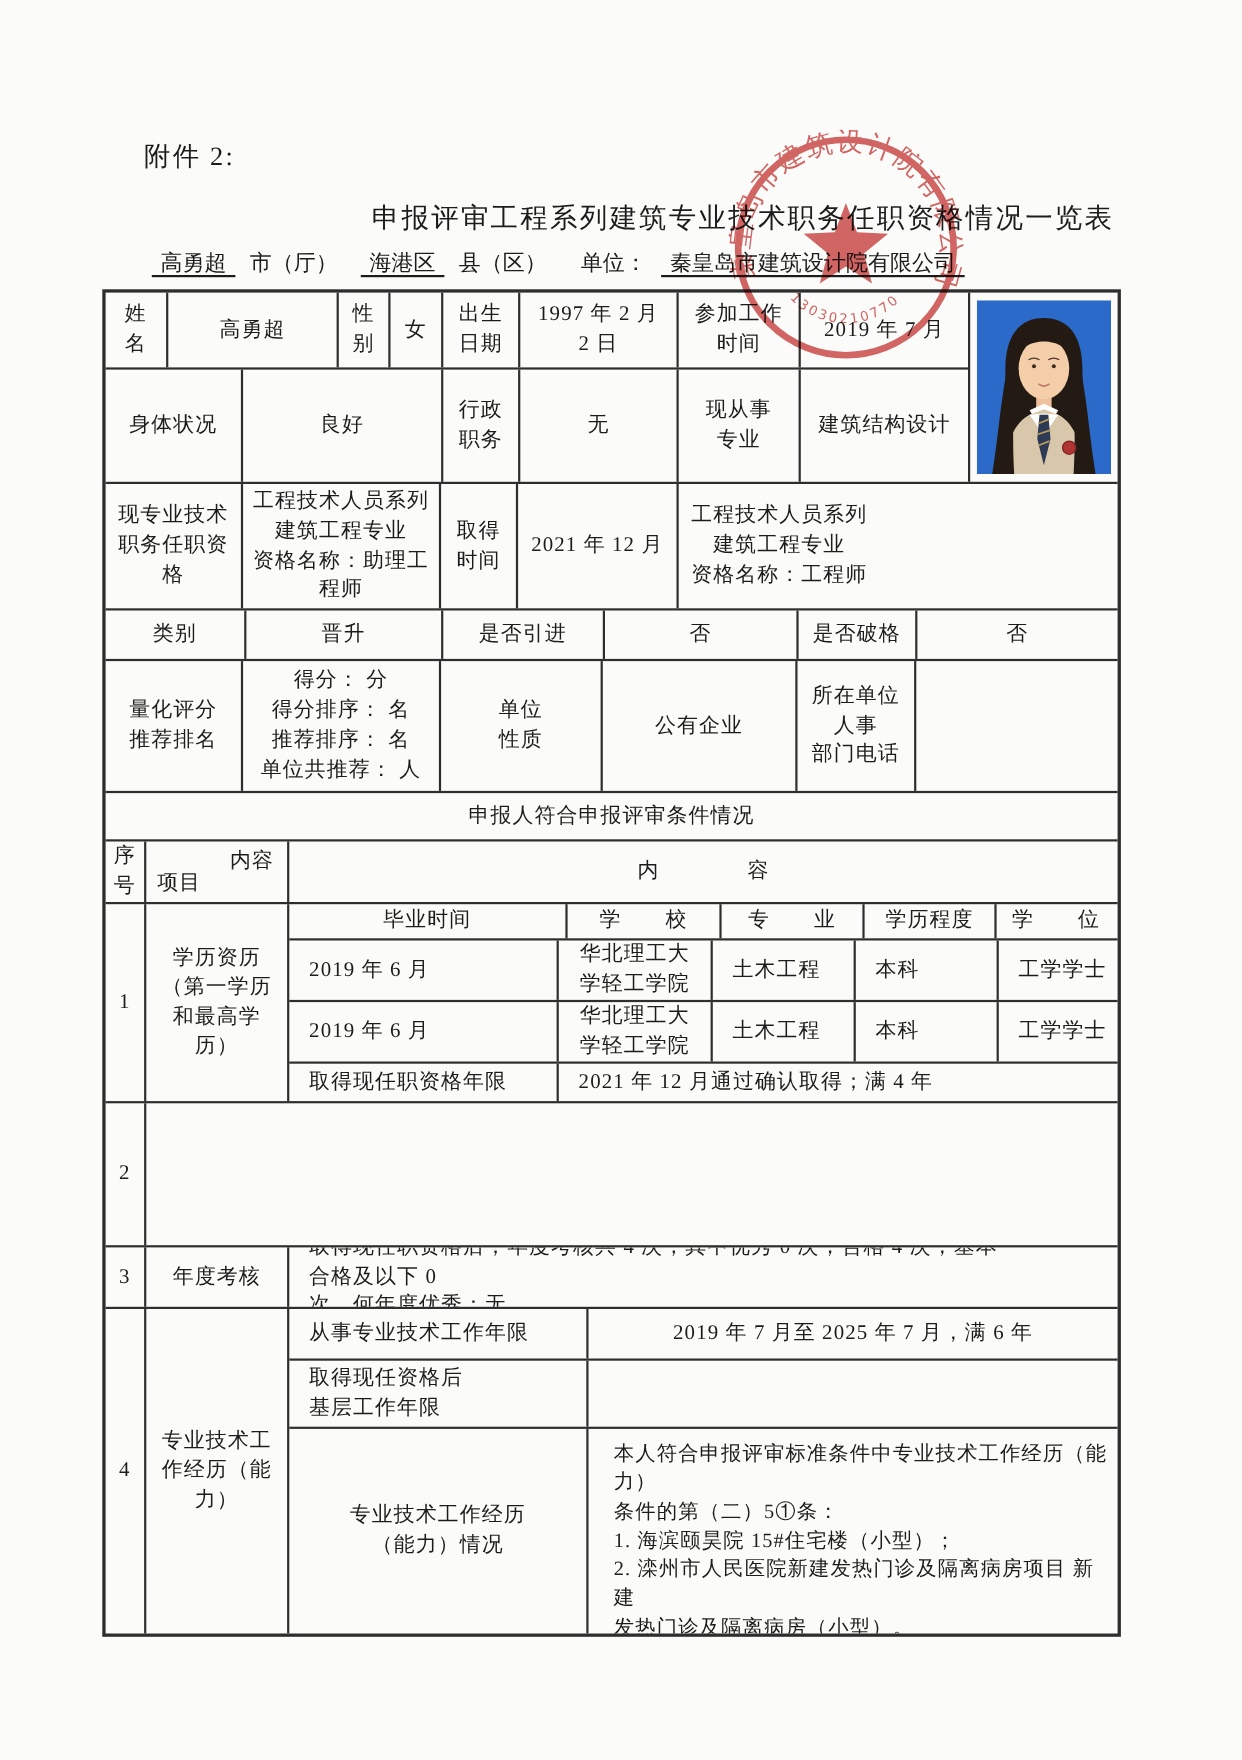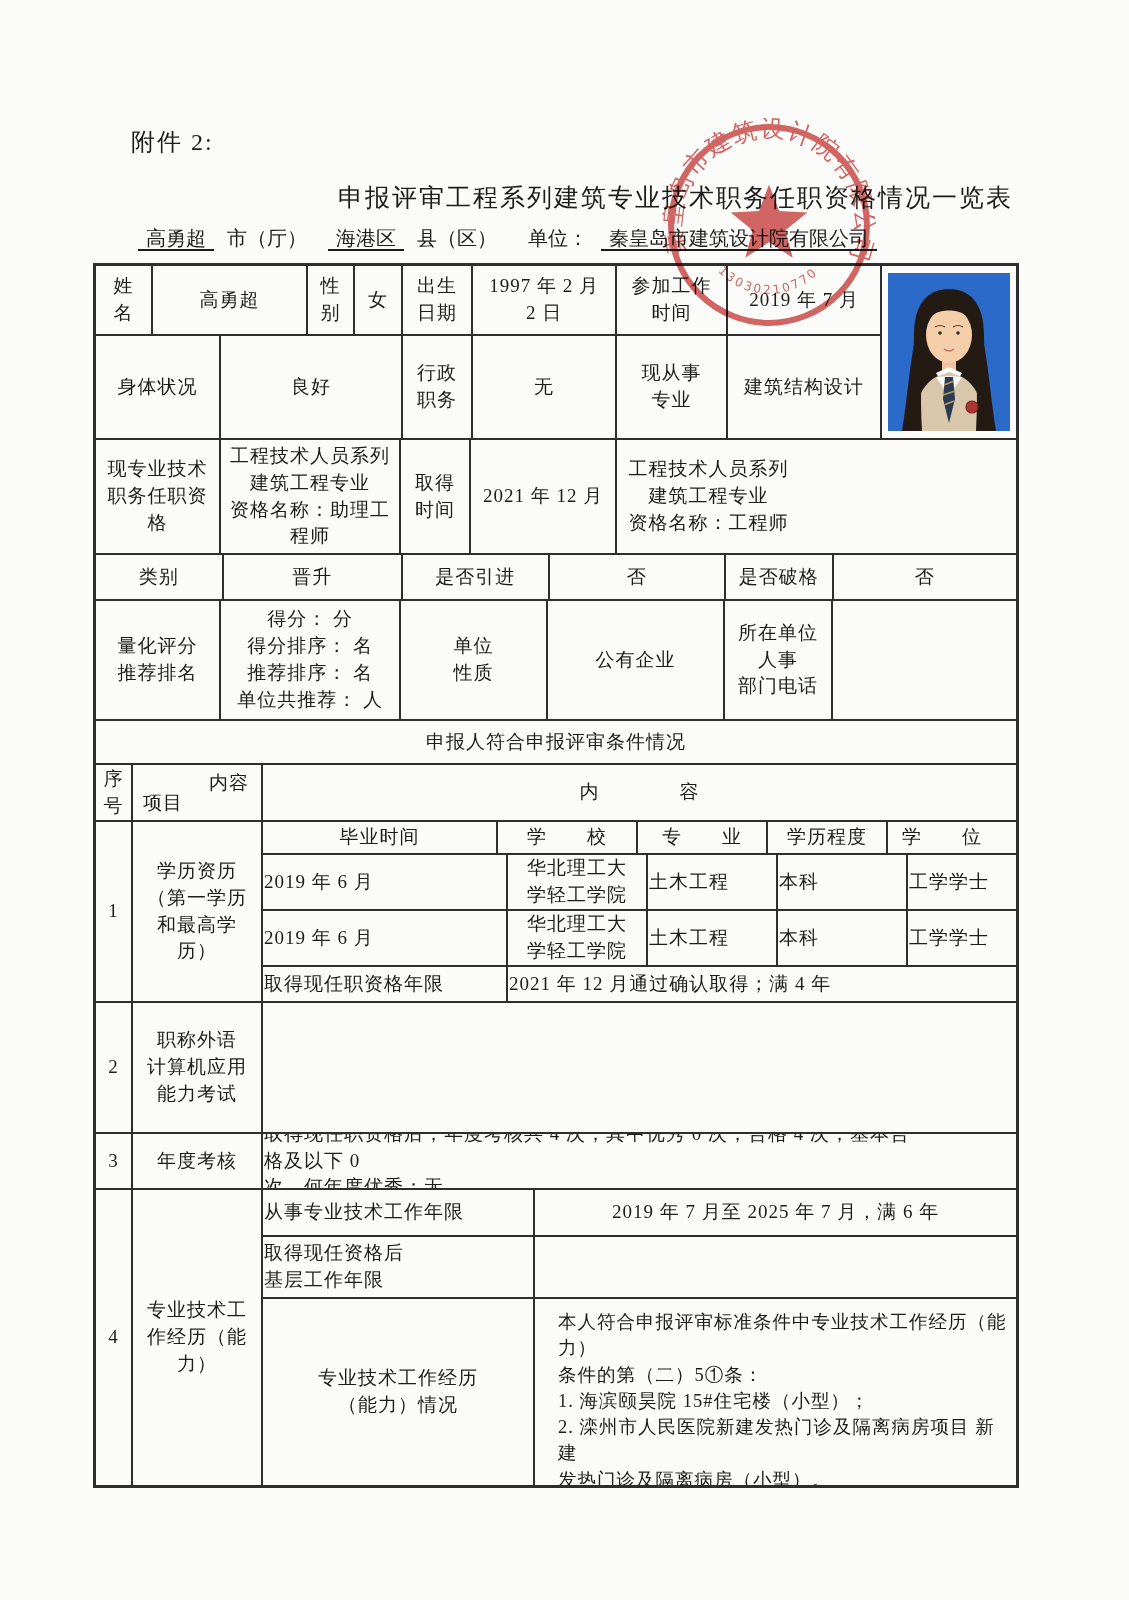--- a/index.html
+++ b/index.html
@@ -32,21 +32,21 @@
     box-sizing:border-box;
     border-right:2px solid #2e2e2e;
     display:flex;align-items:center;justify-content:center;
     text-align:center;
     font-size:19px;line-height:1.42;
     white-space:pre-line;
     letter-spacing:1px;
     overflow:hidden;
   }
   .cell.lastcol{border-right:none;}
-  .cell.left{justify-content:flex-start;text-align:left;padding-left:1px;padding-right:8px;}
+  .cell.left{justify-content:flex-start;text-align:left;padding-left:18px;padding-right:8px;}
   .colstack{display:flex;flex-direction:column;box-sizing:border-box;}
   .colstack > .row:last-child{border-bottom:none;}
   .photo-cell{padding:7px 0 5px 0;align-items:flex-start;}
   .item-head{position:relative;}
   .item-head .it-top{position:absolute;top:5px;right:12px;}
   .item-head .it-bot{position:absolute;bottom:3px;left:10px;}
   .small18{font-size:18.5px;}
   .padtime{padding-left:48px;}
 
   
@@ -185,21 +185,21 @@
     </div>
 
     <div class="row" style="height:181px">
       <div class="cell" style="width:37px">1</div>
       <div class="cell" style="width:130px">学历资历
 （第一学历
 和最高学
 历）</div>
       <div class="colstack" style="width:753px">
         <div class="row" style="height:34px">
-          <div class="cell" style="width:235px">毕业时间</div>
+          <div class="cell" style="width:253px">毕业时间</div>
           <div class="cell" style="width:140px">学　　校</div>
           <div class="cell" style="width:130px">专　　业</div>
           <div class="cell" style="width:120px">学历程度</div>
           <div class="cell lastcol" style="width:108px">学　　位</div>
         </div>
         <div class="row" style="height:56px">
           <div class="cell left padtime" style="width:245px">2019 年 6 月</div>
           <div class="cell" style="width:140px">华北理工大
 学轻工学院</div>
           <div class="cell left" style="width:130px">土木工程</div>
@@ -216,23 +216,20 @@
         </div>
         <div class="row" style="height:35px">
           <div class="cell left" style="width:245px">取得现任职资格年限</div>
           <div class="cell left lastcol" style="width:508px">2021 年 12 月通过确认取得；满 4 年</div>
         </div>
       </div>
     </div>
 
     <div class="row" style="height:131px">
       <div class="cell" style="width:37px">2</div>
-      <div class="cell" style="width:130px">职称外语
-计算机应用
-能力考试</div>
     </div>
 
     <div class="row" style="height:56px">
       <div class="cell" style="width:37px">3</div>
       <div class="cell" style="width:130px">年度考核</div>
       <div class="cell left lastcol" style="width:664px">取得现任职资格后，年度考核共 4 次，其中优秀 0 次，合格 4 次，基本合格及以下 0
 次。何年度优秀：无</div>
     </div>
 
     <div class="row nb" style="height:295px">

